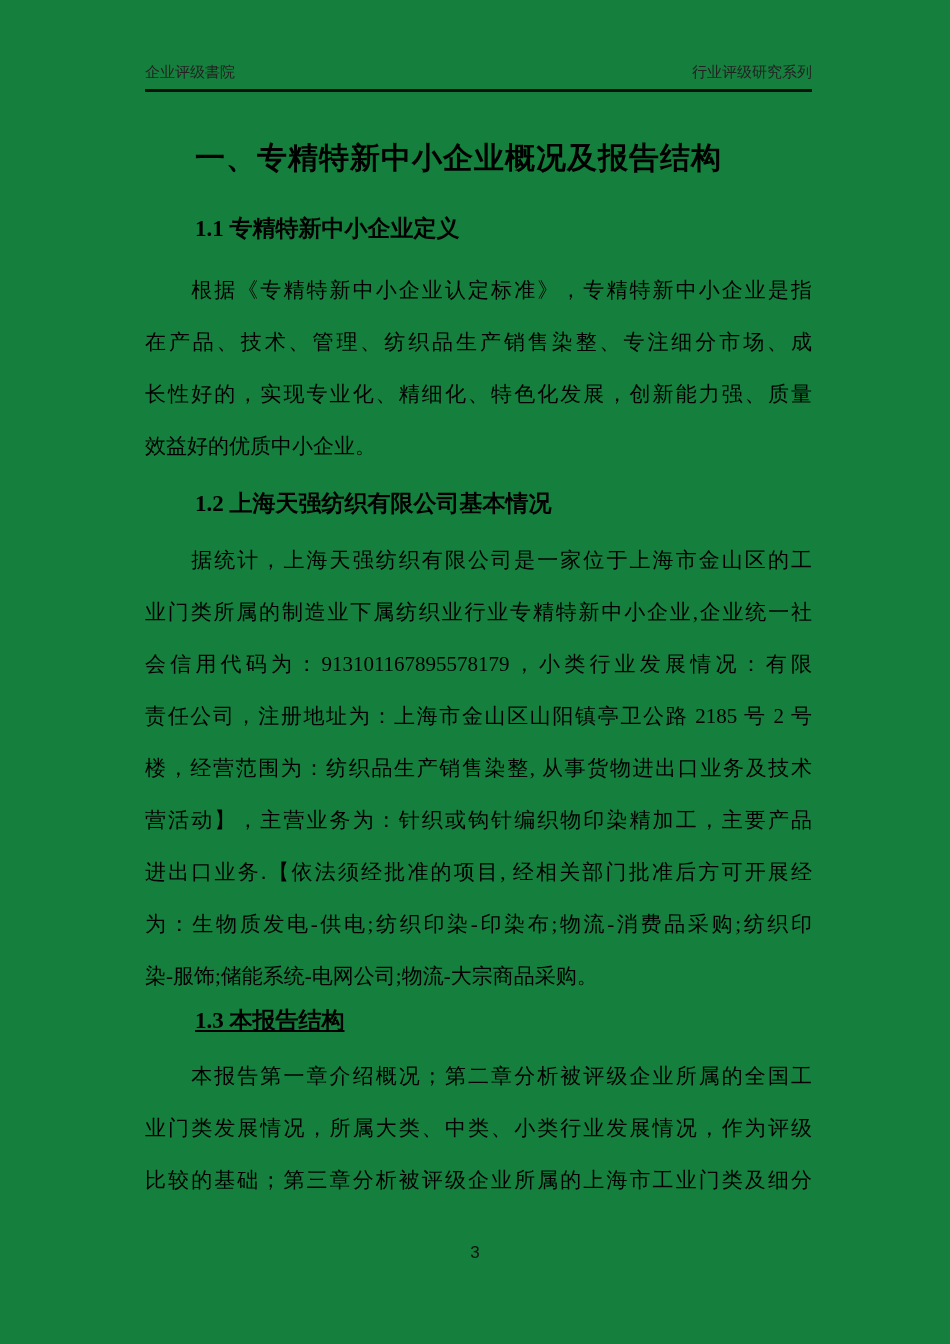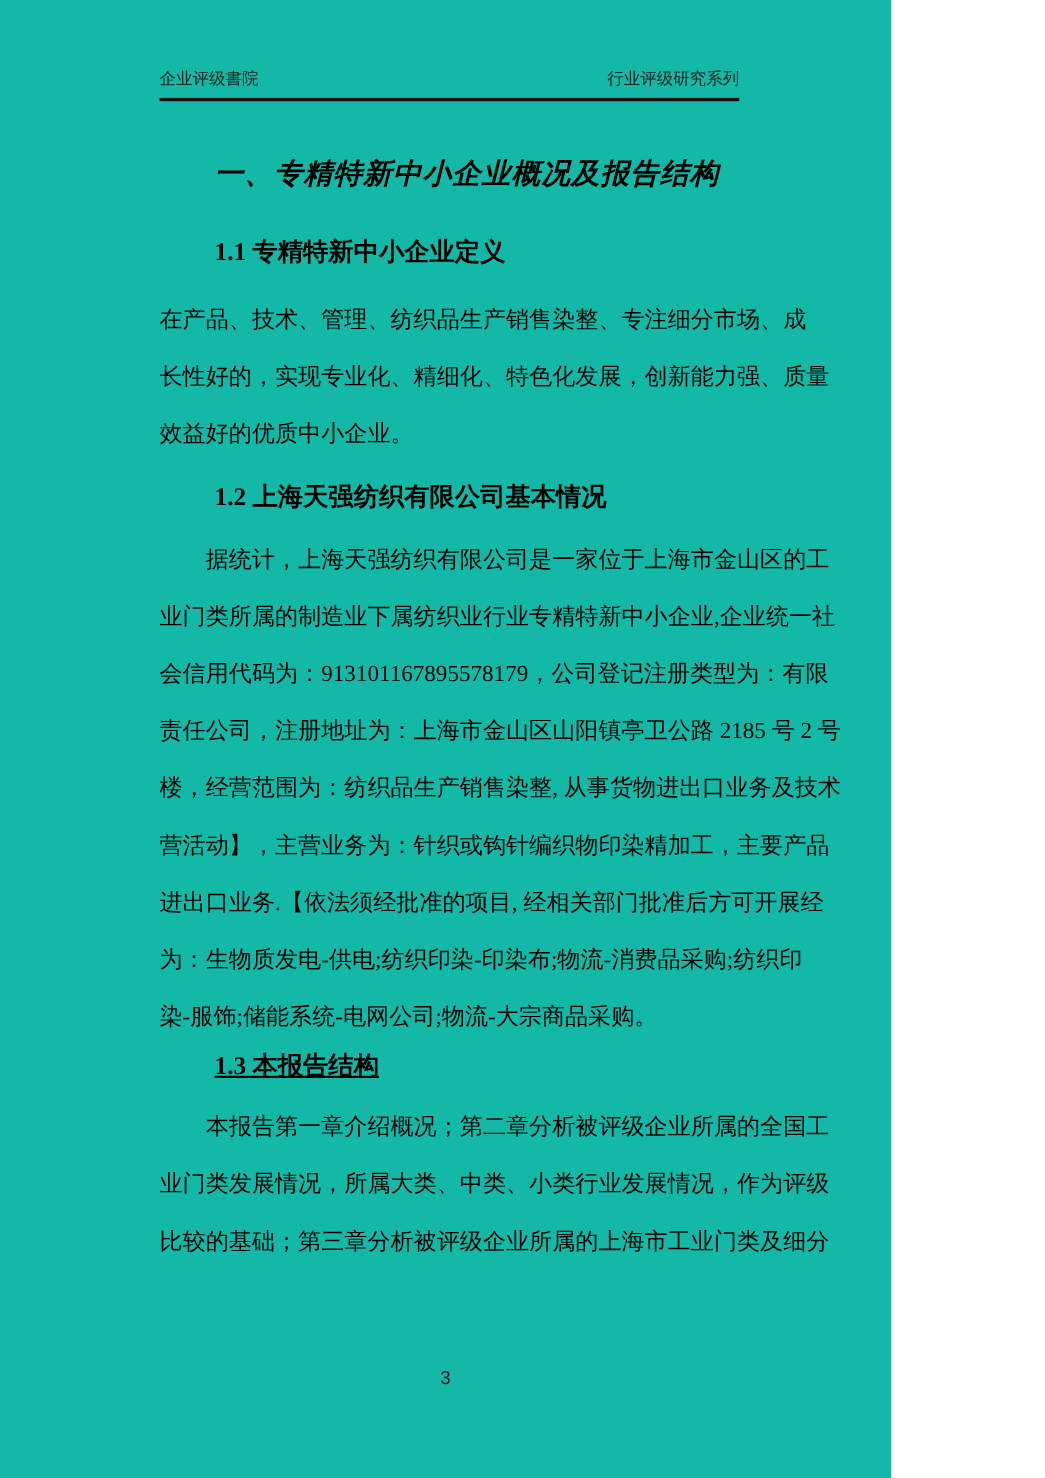--- a/index.html
+++ b/index.html
@@ -2,23 +2,23 @@
 <html><head>
 <meta charset="utf-8">
 <style>
   html, body {
     margin: 0;
     padding: 0;
     background: #ffffff;
   }
   .page {
     position: relative;
-    width: 810px;
+    width: 950px;
     height: 1344px;
-    background: #14b8a6;
+    background: #15803d;
     font-family: "Liberation Serif", "DejaVu Serif", serif;
     color: #000000;
     overflow: hidden;
   }
   .content {
     margin-left: 145px;
     margin-right: 138px;
   }
   .header {
     padding-top: 62px;
@@ -27,25 +27,24 @@
     display: flex;
     justify-content: space-between;
     align-items: flex-end;
     font-family: "Liberation Sans", "DejaVu Sans", sans-serif;
     font-size: 15px;
     line-height: 20px;
     color: #222222;
   }
   .main-heading {
     margin: 48px 0 0 50px;
-    font-size: 26px;
+    font-size: 30px;
     line-height: 36px;
     font-weight: bold;
     letter-spacing: 1px;
-    font-style: italic;
   }
   .section-heading {
     margin: 38px 0 0 50px;
     font-size: 23px;
     line-height: 30px;
     font-weight: bold;
   }
   .section-heading.h12 { margin-top: 17px; }
   .section-heading.h13 { margin-top: 4px; text-decoration: underline; }
   .para {
@@ -84,30 +83,31 @@
 
     <div class="header">
       <span>企业评级書院</span>
       <span>行业评级研究系列</span>
     </div>
 
     <div class="main-heading">一、专精特新中小企业概况及报告结构</div>
 
     <div class="section-heading h11">1.1 专精特新中小企业定义</div>
     <div class="para p1">
+      <div class="body-line">　　根据《专精特新中小企业认定标准》，专精特新中小企业是指</div>
       <div class="body-line">在产品、技术、管理、纺织品生产销售染整、专注细分市场、成</div>
       <div class="body-line">长性好的，实现专业化、精细化、特色化发展，创新能力强、质量</div>
       <div class="body-line lastline">效益好的优质中小企业。</div>
     </div>
 
     <div class="section-heading h12">1.2 上海天强纺织有限公司基本情况</div>
     <div class="para p2">
       <div class="body-line">　　据统计，上海天强纺织有限公司是一家位于上海市金山区的工</div>
       <div class="body-line">业门类所属的制造业下属纺织业行业专精特新中小企业,企业统一社</div>
-      <div class="body-line">会信用代码为：913101167895578179，公司登记注册类型为：有限</div>
+      <div class="body-line">会信用代码为：913101167895578179，小类行业发展情况：有限</div>
       <div class="body-line">责任公司，注册地址为：上海市金山区山阳镇亭卫公路 2185 号 2 号</div>
       <div class="body-line">楼，经营范围为：纺织品生产销售染整, 从事货物进出口业务及技术</div>
       <div class="body-line">营活动】，主营业务为：针织或钩针编织物印染精加工，主要产品</div>
       <div class="body-line">进出口业务.【依法须经批准的项目, 经相关部门批准后方可开展经</div>
       <div class="body-line">为：生物质发电-供电;纺织印染-印染布;物流-消费品采购;纺织印</div>
       <div class="body-line lastline">染-服饰;储能系统-电网公司;物流-大宗商品采购。</div>
     </div>
 
     <div class="section-heading h13">1.3 本报告结构</div>
     <div class="para p3">

